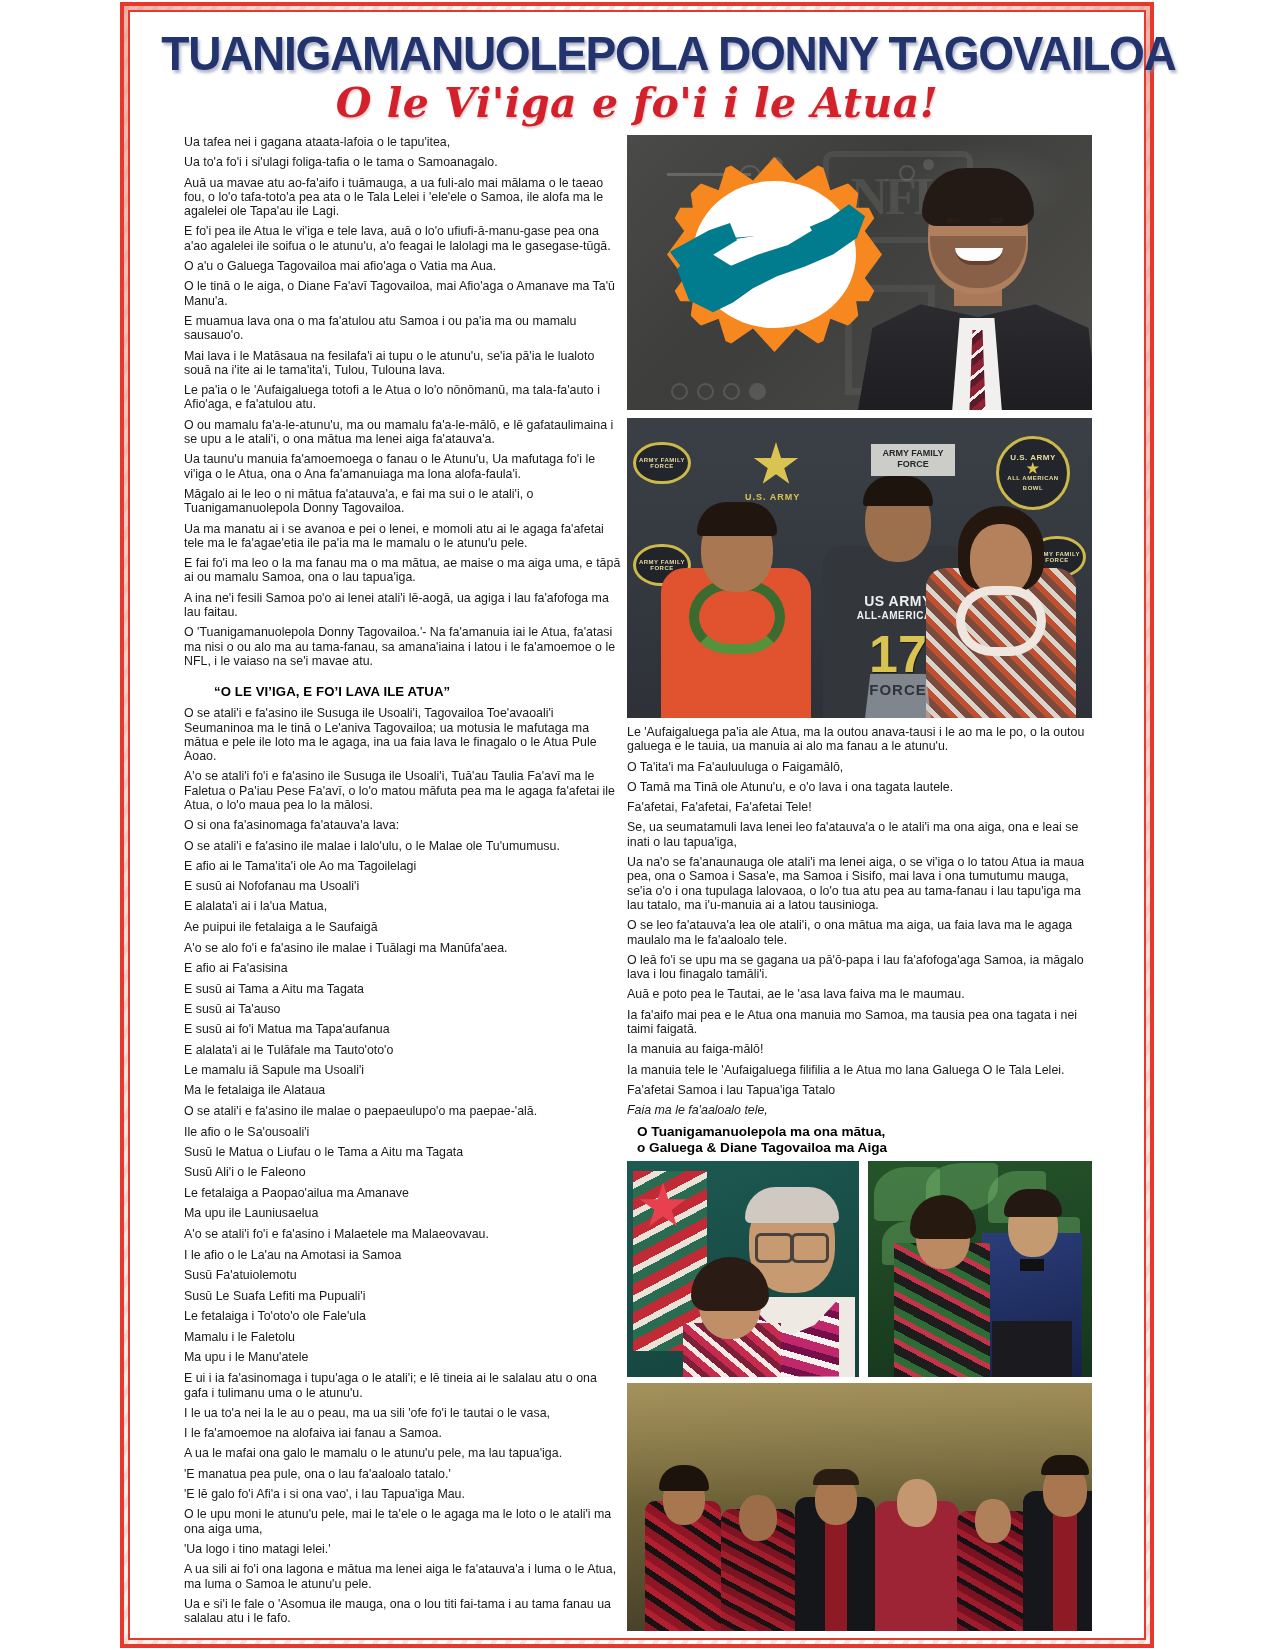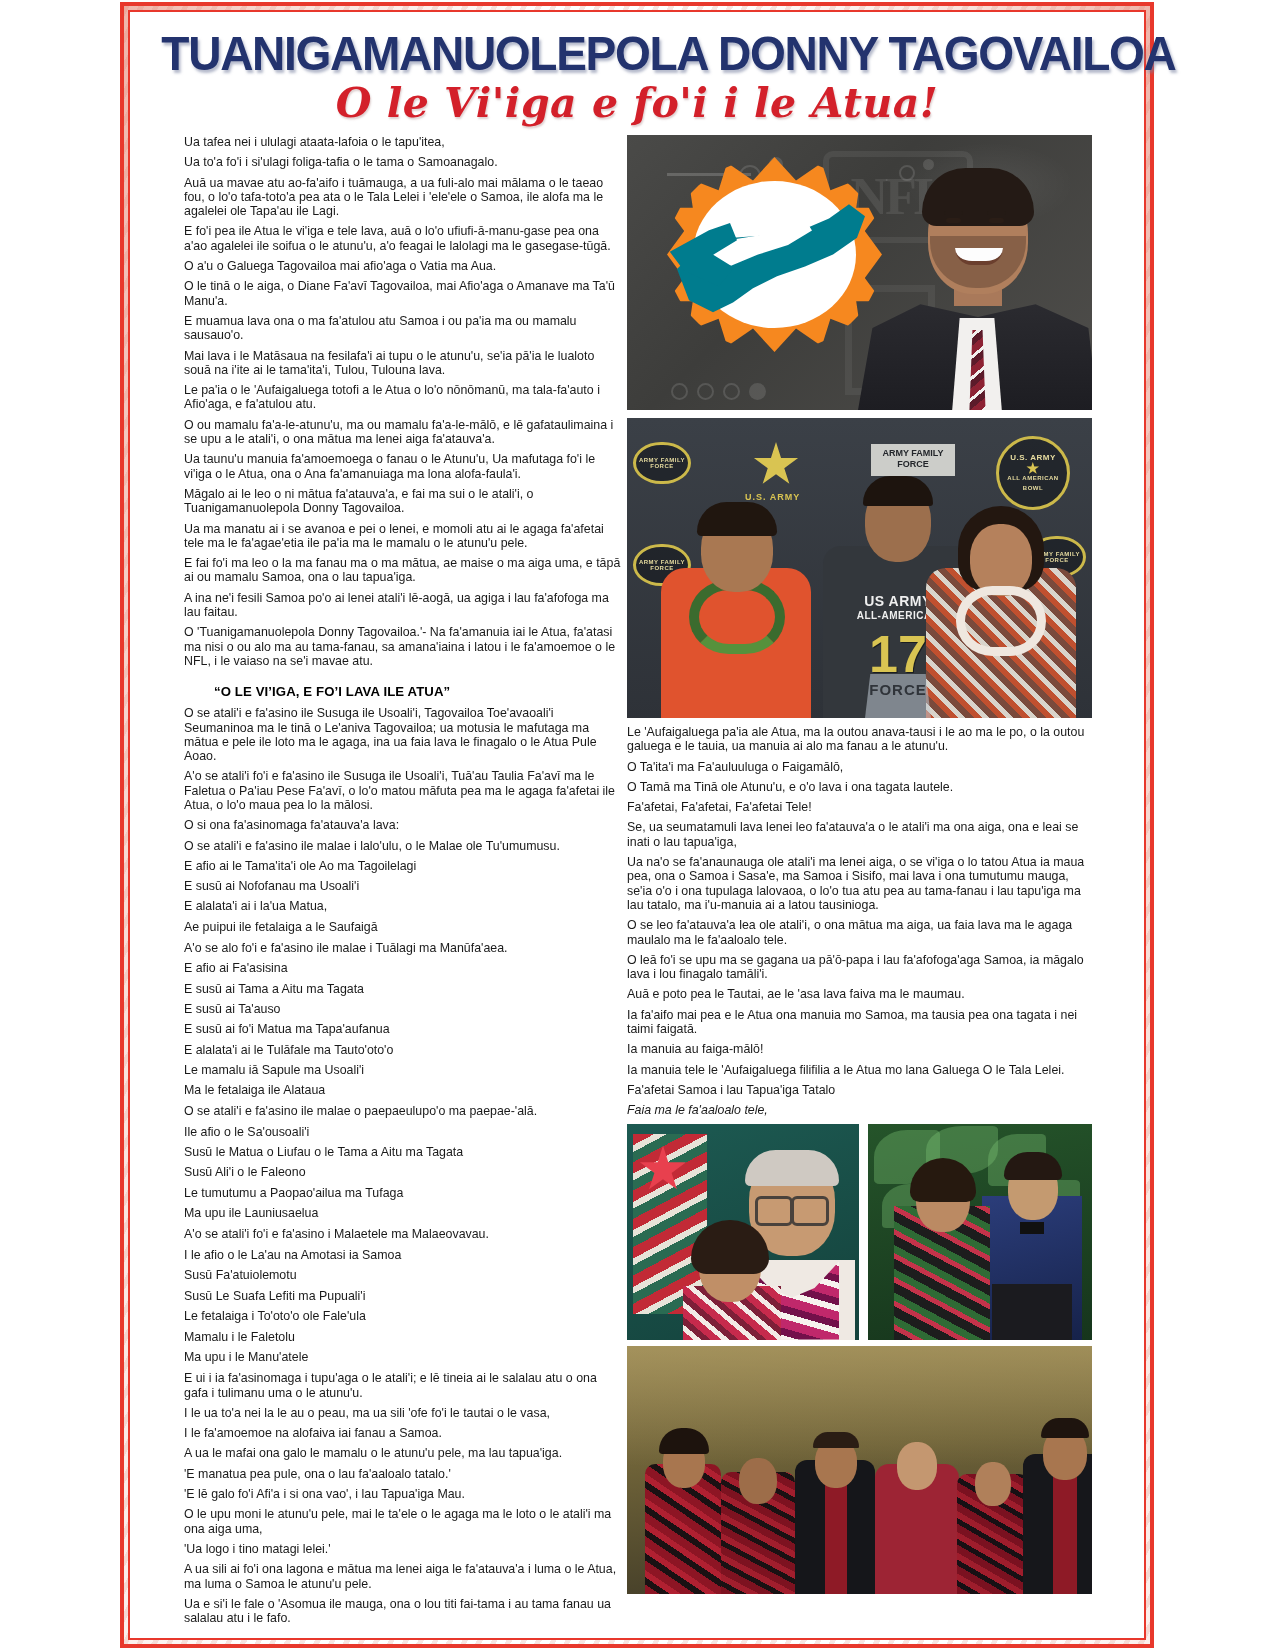--- a/index.html
+++ b/index.html
@@ -280,21 +280,21 @@
   <div class="content">
 
     <div class="masthead">
       <div class="mast-title">TUANIGAMANUOLEPOLA DONNY TAGOVAILOA</div>
       <div class="mast-sub">O le Vi'iga e fo'i i le Atua!</div>
     </div>
 
     <div class="cols">
 
       <div class="col-left">
-        <p class="body">Ua tafea nei i ululagi ataata-lafoia o le tapu'itea,</p>
+        <p class="body">Ua tafea nei i gagana ataata-lafoia o le tapu'itea,</p>
         <p class="body">Ua to'a fo'i i si'ulagi foliga-tafia o le tama o Samoanagalo.</p>
         <p class="body">Auā ua mavae atu ao-fa'aifo i tuāmauga, a ua fuli-alo mai mālama o le taeao fou, o lo'o tafa-toto'a pea ata o le Tala Lelei i 'ele'ele o Samoa, ile alofa ma le agalelei ole Tapa'au ile Lagi.</p>
         <p class="body">E fo'i pea ile Atua le vi'iga e tele lava, auā o lo'o ufiufi-ā-manu-gase pea ona a'ao agalelei ile soifua o le atunu'u, a'o feagai le lalolagi ma le gasegase-tūgā.</p>
         <p class="body">O a'u o Galuega Tagovailoa mai afio'aga o  Vatia ma Aua.</p>
         <p class="body">O le tinā o le aiga, o Diane Fa'avī Tagovailoa, mai Afio'aga o Amanave ma Ta'ū Manu'a.</p>
         <p class="body">E muamua lava ona o ma fa'atulou atu Samoa i ou pa'ia ma ou  mamalu sausauo'o.</p>
         <p class="body">Mai lava i le Matāsaua na fesilafa'i ai tupu o le atunu'u, se'ia pā'ia le lualoto souā na i'ite ai le tama'ita'i, Tulou, Tulouna lava.</p>
         <p class="body">Le pa'ia o le 'Aufaigaluega totofi a le Atua o lo'o nōnōmanū, ma tala-fa'auto i Afio'aga, e fa'atulou atu.</p>
         <p class="body">O ou mamalu fa'a-le-atunu'u, ma ou mamalu fa'a-le-mālō, e lē gafataulimaina i se upu a le atali'i, o ona mātua ma lenei aiga fa'atauva'a.</p>
         <p class="body">Ua taunu'u manuia fa'amoemoega o fanau o le Atunu'u, Ua mafutaga fo'i le vi'iga o le Atua, ona o Ana fa'amanuiaga ma lona alofa-faula'i.</p>
@@ -327,21 +327,21 @@
           <div class="body tight">E alalata'i ai le Tulāfale ma Tauto'oto'o</div>
           <div class="body tight">Le mamalu iā Sapule ma Usoali'i</div>
           <div class="body tight">Ma le fetalaiga ile Alataua</div>
         </div>
 
         <div class="blk">
           <div class="body tight">O se atali'i e fa'asino ile malae o paepaeulupo'o ma paepae-'alā.</div>
           <div class="body tight">Ile afio o le  Sa'ousoali'i</div>
           <div class="body tight">Susū le Matua o Liufau o le Tama a Aitu ma Tagata</div>
           <div class="body tight">Susū Ali'i o le Faleono</div>
-          <div class="body tight">Le tumutumu a Paopao'ailua ma Tufaga</div>
+          <div class="body tight">Le fetalaiga a Paopao'ailua ma Amanave</div>
           <div class="body tight">Ma upu ile Launiusaelua</div>
         </div>
 
         <div class="blk">
           <div class="body tight">A'o se atali'i fo'i e fa'asino i Malaetele ma Malaeovavau.</div>
           <div class="body tight">I le afio o le La'au na Amotasi ia Samoa</div>
           <div class="body tight">Susū Fa'atuiolemotu</div>
         </div>
 
         <div class="blk">
@@ -445,20 +445,24 @@
         <p class="body">Ua na'o se fa'anaunauga ole atali'i ma lenei aiga, o se vi'iga o lo tatou Atua ia maua pea, ona o Samoa i Sasa'e, ma Samoa i Sisifo, mai lava i ona tumutumu mauga, se'ia o'o i ona tupulaga lalovaoa, o lo'o tua atu pea au tama-fanau i lau tapu'iga ma lau tatalo, ma i'u-manuia ai a latou tausinioga.</p>
         <p class="body">O se leo fa'atauva'a lea ole atali'i, o ona mātua ma aiga, ua faia lava ma le agaga maulalo ma le fa'aaloalo tele.</p>
         <p class="body">O leā fo'i se upu ma se gagana ua pā'ō-papa i lau fa'afofoga'aga Samoa, ia māgalo lava i lou finagalo tamāli'i.</p>
         <p class="body">Auā e poto pea le Tautai, ae le 'asa lava faiva ma le maumau.</p>
         <p class="body">Ia fa'aifo mai pea e le Atua ona manuia mo Samoa, ma tausia pea ona tagata i nei taimi faigatā.</p>
         <p class="body">Ia manuia au faiga-mālō!</p>
         <p class="body">Ia manuia tele le 'Aufaigaluega filifilia a le Atua mo lana Galuega O le Tala Lelei.</p>
         <p class="body">Fa'afetai Samoa i lau Tapua'iga Tatalo</p>
         <p class="body ital">Faia ma le fa'aaloalo tele,</p>
 
+        <div class="bold-cap">
+          <div>O Tuanigamanuolepola ma ona mātua,</div>
+          <div>o Galuega  &amp; Diane Tagovailoa ma Aiga</div>
+        </div>
 
         <div class="row-two">
           <div class="photo ph-gp">
             <div class="tree"></div>
               <div class="xstar"></div>
             <div class="gp">
               <div class="gp-bd"></div>
                 <div class="gp-ula"></div>
               <div class="gp-hd"></div>
                 <div class="gp-hr"></div>

